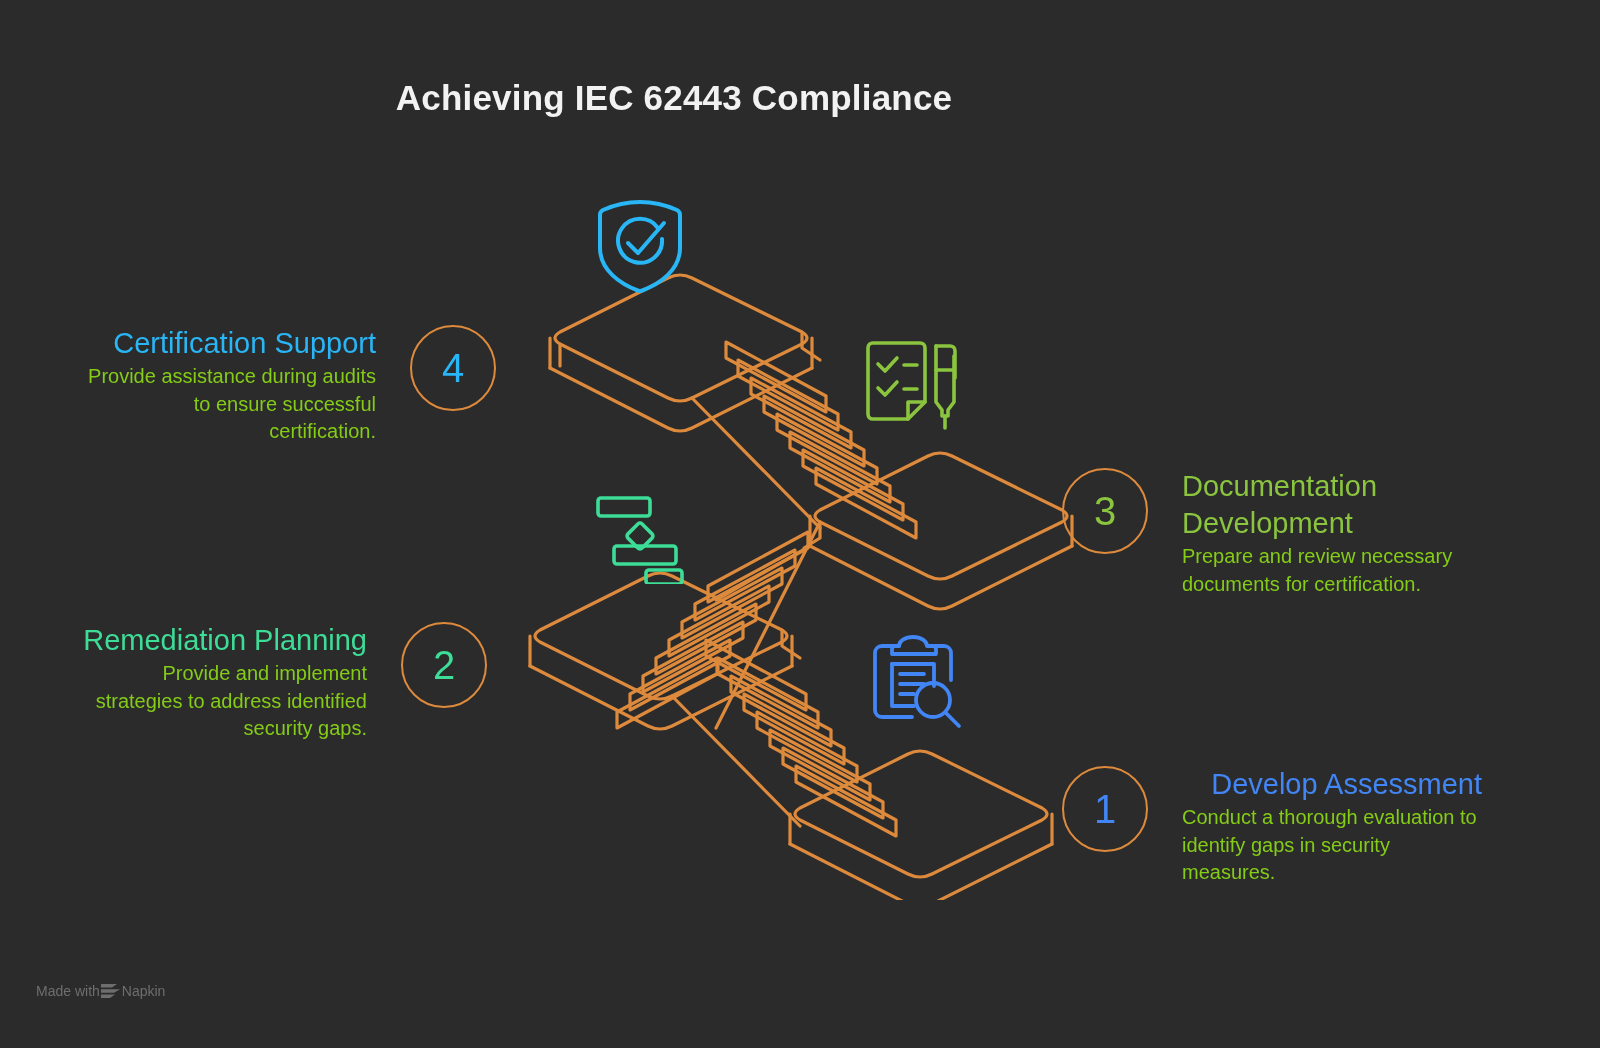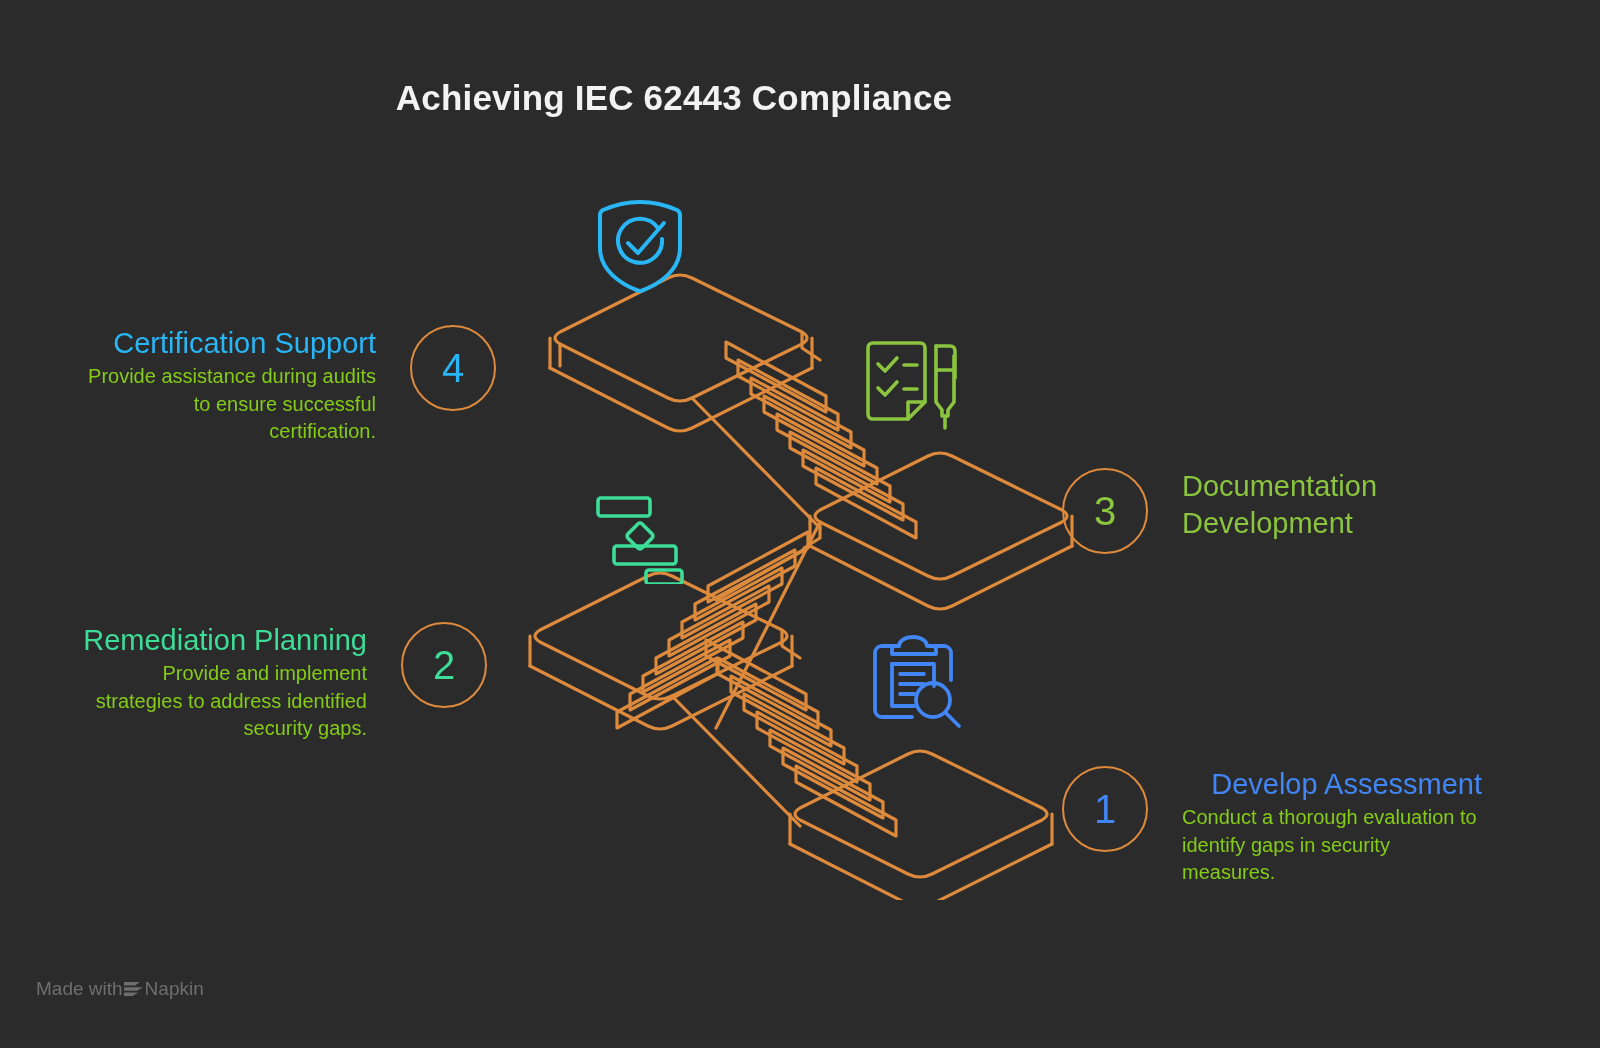--- a/index.html
+++ b/index.html
@@ -53,21 +53,21 @@
   #step-4 .step-texts, #step-2 .step-texts { width:292px; }
   #step-3 .step-texts, #step-1 .step-texts { width:300px; }
 
   
   .illustration { position:absolute; left:520px; top:180px; }
 
   
   .footer {
     position:absolute; left:36px; bottom:48px;
     display:flex; align-items:center; 
-    color:#6e6e6e; font-size:19px;
+    color:#6e6e6e; font-size:14px;
   }
   .napkin-mark { display:block; }
 </style>
 </head>
 <body>
 
 <div class="canvas">
 
   <div class="title">Achieving IEC 62443 Compliance</div>
 
@@ -222,20 +222,21 @@
       <div class="step-heading" style="color:#3ddc97">Remediation Planning</div>
       <div class="step-desc">Provide and implement strategies to address identified security gaps.</div>
     </div>
     <div class="circle" style="color:#3ddc97; border-color:#dd8a3d;">2</div>
   </div>
 
   <div class="step right" id="step-3">
     <div class="circle" style="color:#8bc53f; border-color:#dd8a3d;">3</div>
     <div class="step-texts">
       <div class="step-heading" style="color:#8bc53f">Documentation Development</div>
+      <div class="step-desc">Prepare and review necessary documents for certification.</div>
     </div>
   </div>
 
   <div class="step right" id="step-1">
     <div class="circle" style="color:#4285f4; border-color:#dd8a3d;">1</div>
     <div class="step-texts">
       <div class="step-heading" style="color:#4285f4">Develop Assessment</div>
       <div class="step-desc">Conduct a thorough evaluation to identify gaps in security measures.</div>
     </div>
   </div>

